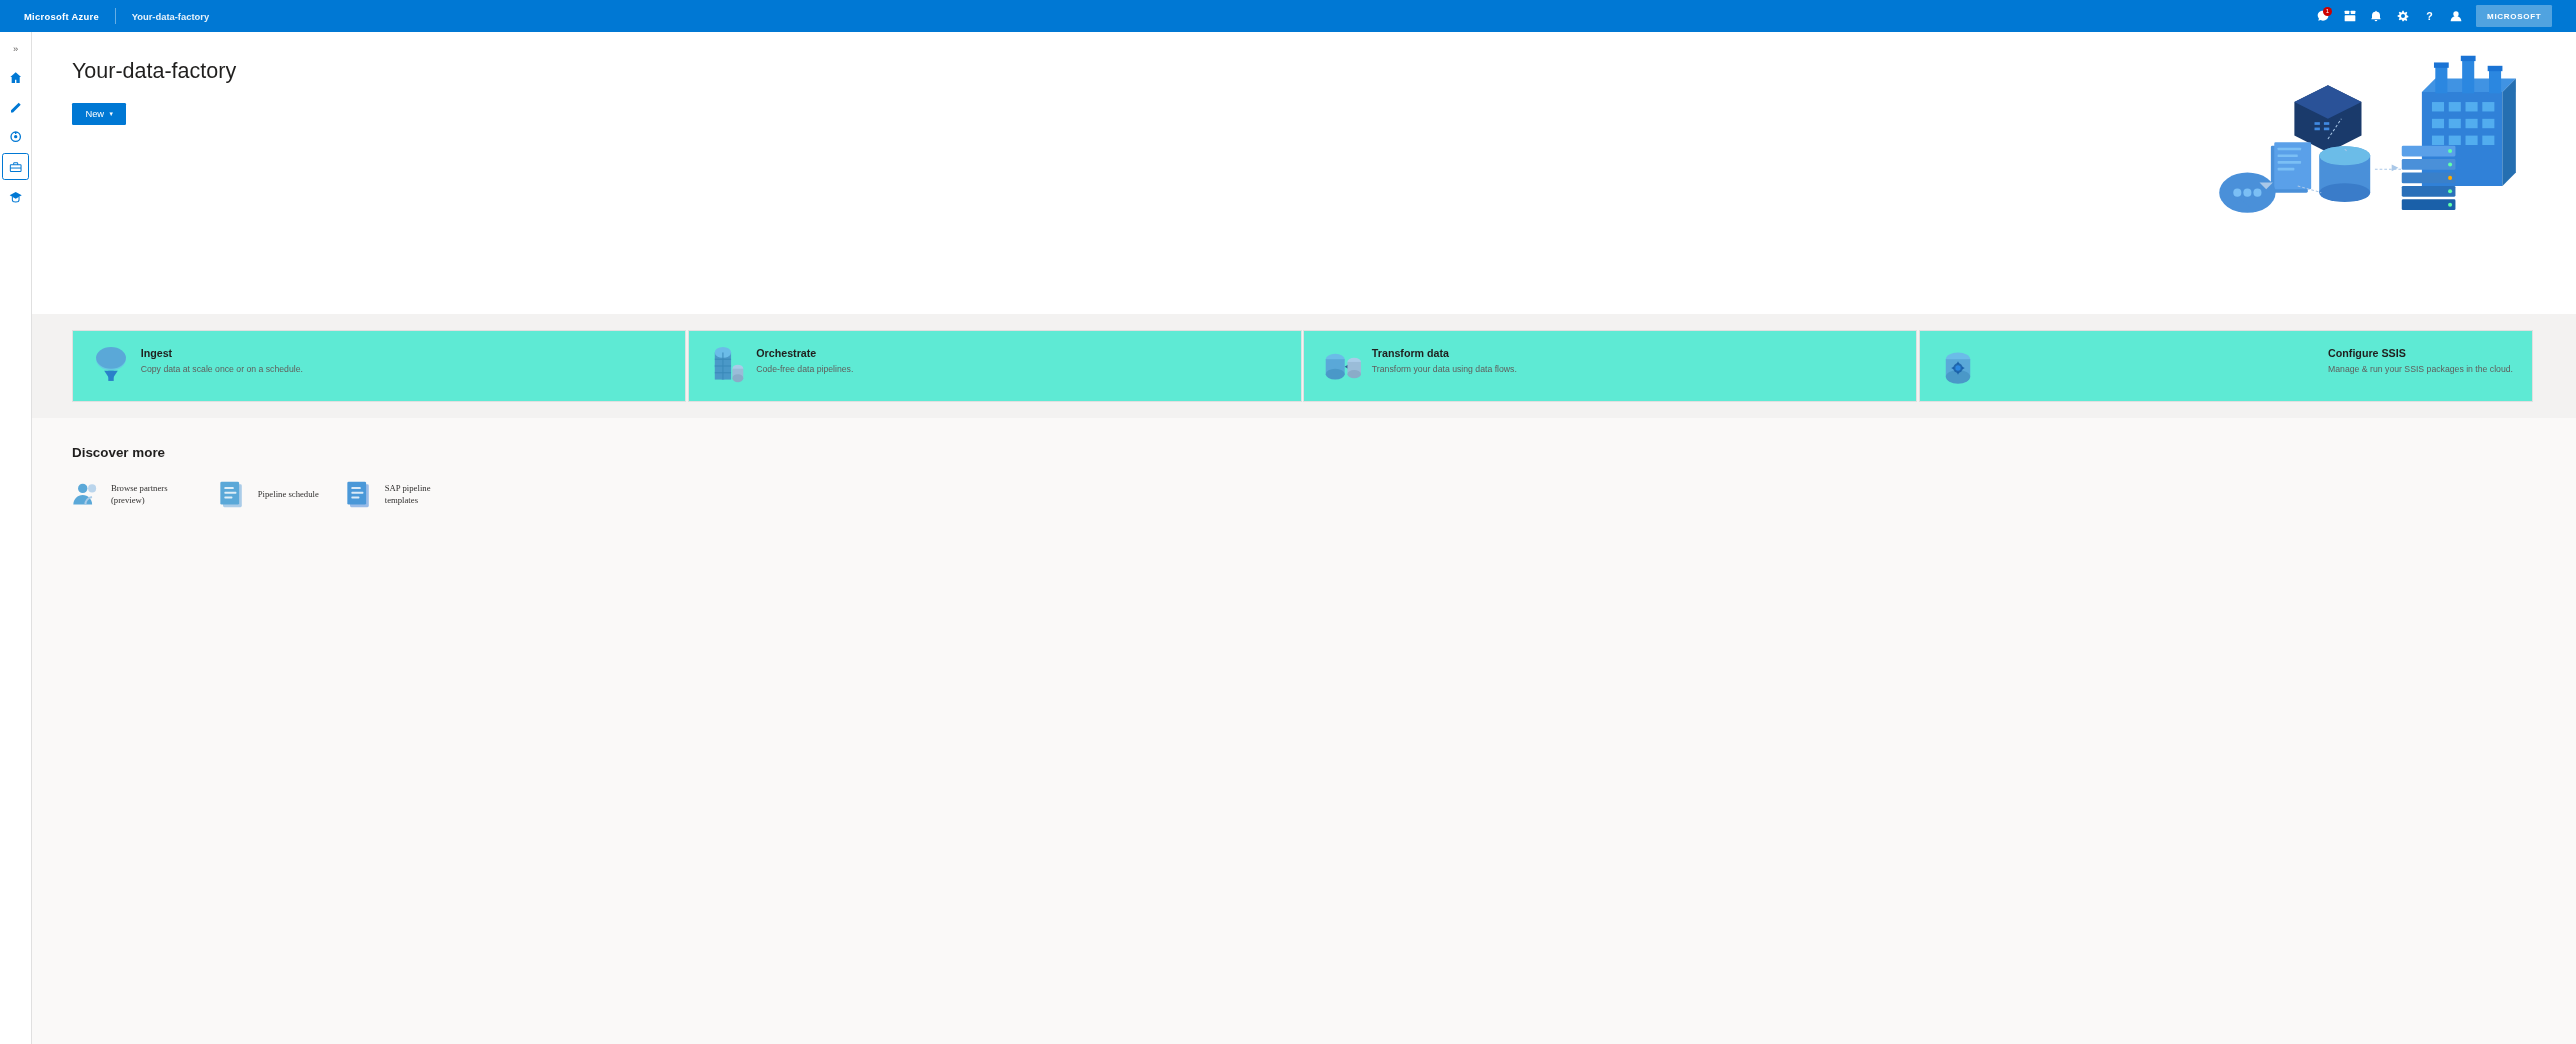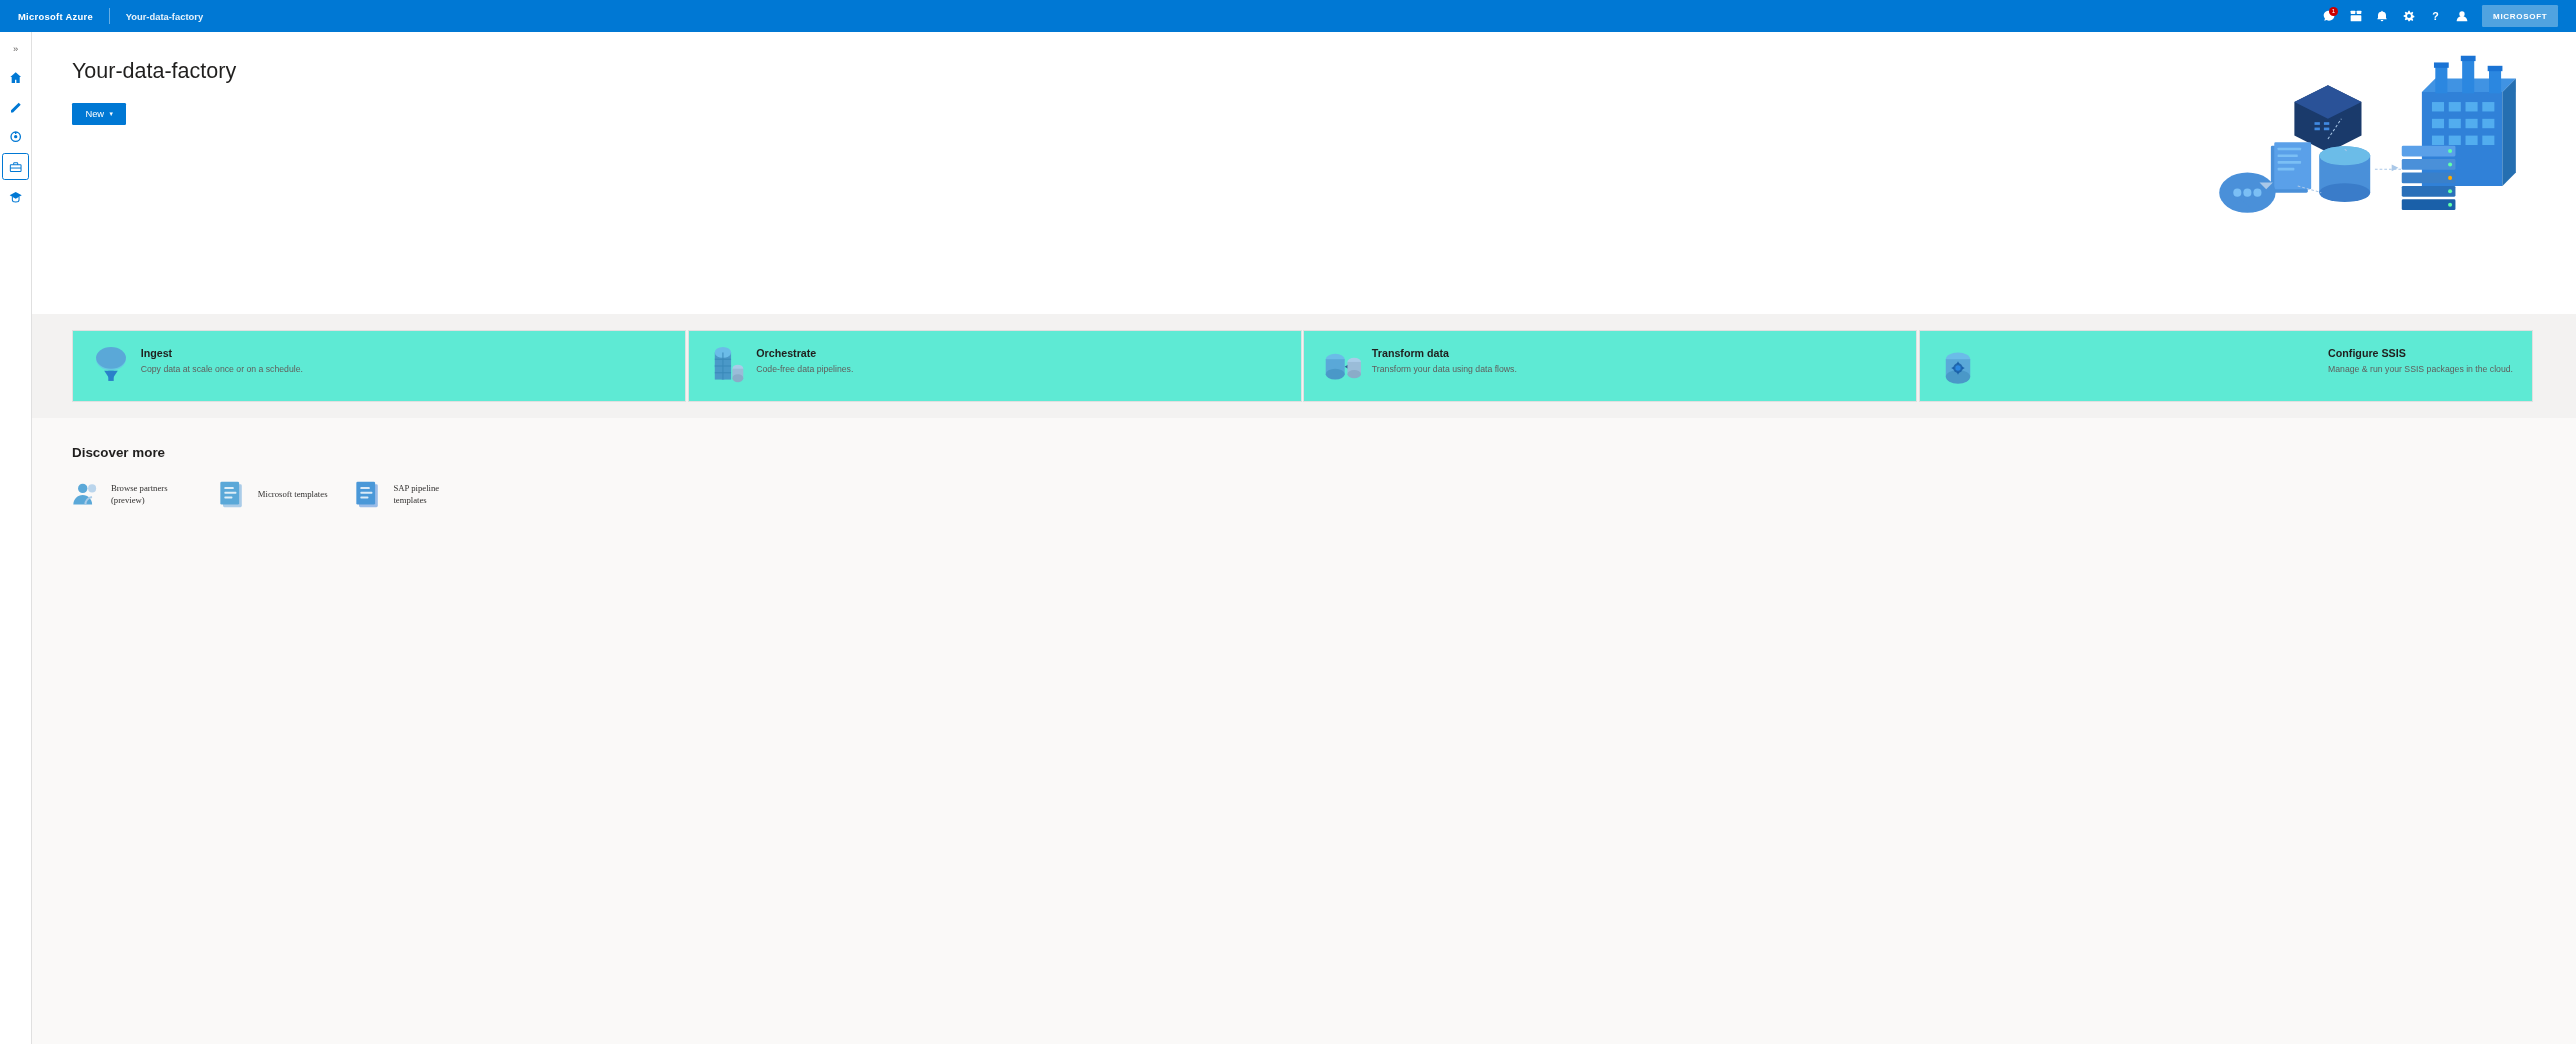--- a/index.html
+++ b/index.html
@@ -4,21 +4,21 @@
   <style>
     * { box-sizing: border-box; margin: 0; padding: 0; }
     body { font-family: 'Segoe UI', sans-serif; background: #f3f2f1; overflow-x: hidden; }
 
     
     .topnav {
       background: #0078d4;
       height: 32px;
       display: flex;
       align-items: center;
-      padding: 0 18px;
+      padding: 0 24px;
       position: fixed;
       top: 0; left: 0; right: 0;
       z-index: 100;
     }
     .topnav-brand {
       display: flex;
       align-items: center;
       gap: 8px;
       color: white;
       font-size: 10px;
@@ -551,21 +551,21 @@
         <div class="discover-icon">
           <svg viewBox="0 0 44 44" xmlns="http://www.w3.org/2000/svg">
 
             <rect x="6" y="8" width="28" height="34" rx="2" fill="#aacce8"></rect>
             <rect x="2" y="4" width="28" height="34" rx="2" fill="#5aa8d8"></rect>
             <rect x="8" y="12" width="14" height="3" rx="1" fill="white" opacity="0.8"></rect>
             <rect x="8" y="19" width="18" height="3" rx="1" fill="white" opacity="0.8"></rect>
             <rect x="8" y="26" width="12" height="3" rx="1" fill="white" opacity="0.8"></rect>
           </svg>
         </div>
-        <span class="discover-item-label">Microsoft templates</span>
+        <span class="discover-item-label">Pipeline schedule</span>
       </div>
 
       <div class="discover-item">
         <div class="discover-icon">
           <svg viewBox="0 0 44 44" xmlns="http://www.w3.org/2000/svg">
 
             <rect x="6" y="8" width="28" height="34" rx="2" fill="#9abce8"></rect>
             <rect x="2" y="4" width="28" height="34" rx="2" fill="#4a98d8"></rect>
             <rect x="8" y="12" width="14" height="3" rx="1" fill="white" opacity="0.8"></rect>
             <rect x="8" y="19" width="18" height="3" rx="1" fill="white" opacity="0.8"></rect>

